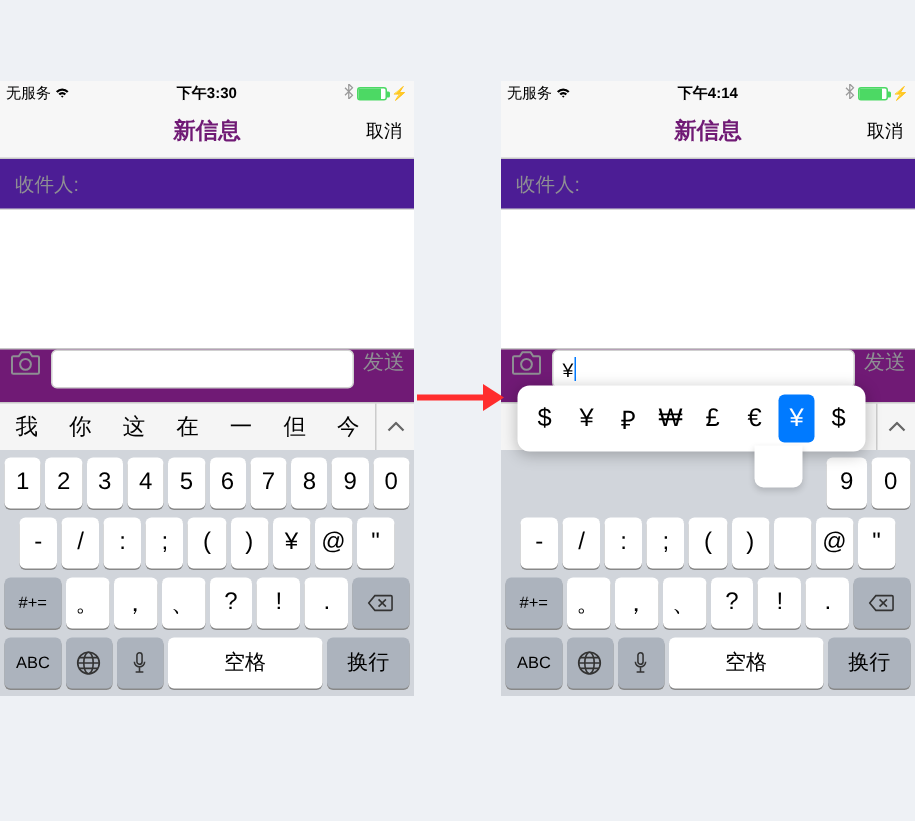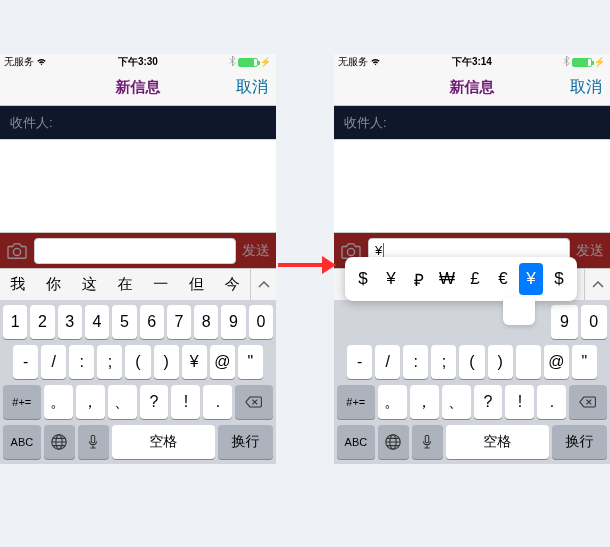--- a/index.html
+++ b/index.html
@@ -78,43 +78,43 @@
     background: #f7f7f7;
     border-bottom: 1px solid #c8c8c8;
     display: flex;
     align-items: center;
     position: relative;
   }
   .nav-title {
     flex:1; text-align:center; font-size:15px; font-weight:600; color:#701a75;
   }
   .nav-cancel {
-    position:absolute; right:8px; color:#0369a1; font-size:16px;
+    position:absolute; right:8px; color:#000000; font-size:12px;
   }
   
   .recip {
     height: 34px;
     border-bottom:1px solid #d8d8d8;
     display:flex; align-items:center;
     padding: 0 10px;
     font-size:13px;
     color:#8e8e93;
-    background:#0f172a;
+    background:#4c1d95;
   }
   .blank {
     height: 92px;
     background:#fff;
   }
   
   .compose {
     height: 36px;
-    background:#7f1d1d;
+    background:#701a75;
     border-top:1px solid #c8c8c8;
     display:flex;
-    align-items:center;
+    align-items:flex-start;
     padding: 0 6px;
     gap:6px;
   }
   .camera {
     width:22px; height:18px; color:#8e8e93;
   }
   .camera svg { width:100%; height:100%; }
   .msg-input {
     flex:1;
     height:26px;
@@ -338,21 +338,21 @@
   <div class="phone right">
     <div class="status">
       <div class="carrier">
         <span>无服务</span>
         <span class="wifi">
           <svg viewBox="0 0 12 9" width="11" height="9">
               <path d="M6 8.5 L7 7.3 A2 2 0 0 0 5 7.3 Z M3.2 5.5 A4 4 0 0 1 8.8 5.5 L7.6 6.7 A2.3 2.3 0 0 0 4.4 6.7 Z M1.4 3.7 A6.5 6.5 0 0 1 10.6 3.7 L9.4 4.9 A4.8 4.8 0 0 0 2.6 4.9 Z" fill="#000"></path>
             </svg>
         </span>
       </div>
-      <div class="time">下午3:14</div>
+      <div class="time">下午4:14</div>
       <div class="right-icons">
         <span class="bt">
           <svg viewBox="0 0 8 12" width="7" height="10">
               <path d="M4 0 V12 L7 9 L1 3 M4 0 L7 3 L1 9" stroke="#9a9a9a" stroke-width="1" fill="none"></path>
             </svg>
         </span>
         <span class="battery"></span>
         <span class="bolt">⚡</span>
       </div>
     </div>

